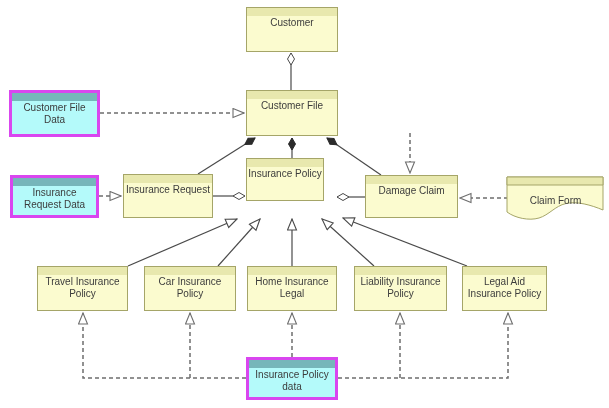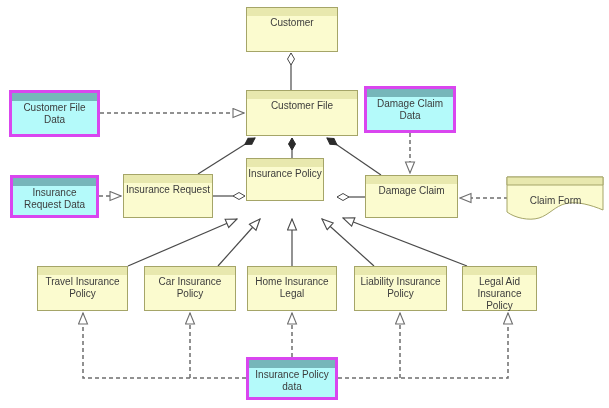--- a/index.html
+++ b/index.html
@@ -76,34 +76,30 @@
     <path class="d" d="M292,357 L292,313" marker-end="url(#triG)"></path>
     <path class="d" d="M338,378 L508,378 L508,313" marker-end="url(#triG)"></path>
     <path class="d" d="M400,378 L400,313" marker-end="url(#triG)"></path>
   </svg>
 
   <div class="node obj" style="left:246px;top:7px;width:92px;height:45px">
     <div class="hdr"></div>
     <span class="lbl">Customer</span>
   </div>
 
-  <div class="node obj" style="left:246px;top:90px;width:112px;height:46px">
+  <div class="node obj" style="left:246px;top:90px;width:92px;height:46px">
     <div class="hdr"></div>
     <span class="lbl">Customer File</span>
   </div>
 
   <div class="node data" style="left:9px;top:90px;width:91px;height:47px">
     <div class="hdr"></div>
     <span class="lbl">Customer File Data</span>
   </div>
 
-  <div class="node data" style="left:364px;top:86px;width:92px;height:47px">
-    <div class="hdr"></div>
-    <span class="lbl">Damage Claim Data</span>
-  </div>
 
   <div class="node data" style="left:10px;top:175px;width:89px;height:43px">
     <div class="hdr"></div>
     <span class="lbl">Insurance Request Data</span>
   </div>
 
   <div class="node obj" style="left:123px;top:174px;width:90px;height:44px">
     <div class="hdr"></div>
     <span class="lbl">Insurance Request</span>
   </div>
@@ -139,21 +135,21 @@
   <div class="node obj" style="left:247px;top:266px;width:90px;height:45px">
     <div class="hdr"></div>
     <span class="lbl">Home Insurance Legal</span>
   </div>
 
   <div class="node obj" style="left:354px;top:266px;width:93px;height:45px">
     <div class="hdr"></div>
     <span class="lbl">Liability Insurance Policy</span>
   </div>
 
-  <div class="node obj" style="left:462px;top:266px;width:75px;height:45px">
+  <div class="node obj" style="left:462px;top:266px;width:85px;height:45px">
     <div class="hdr"></div>
     <span class="lbl">Legal Aid Insurance Policy</span>
   </div>
 
   <div class="node data" style="left:246px;top:357px;width:92px;height:43px">
     <div class="hdr"></div>
     <span class="lbl">Insurance Policy data</span>
   </div>
 
 </div>

